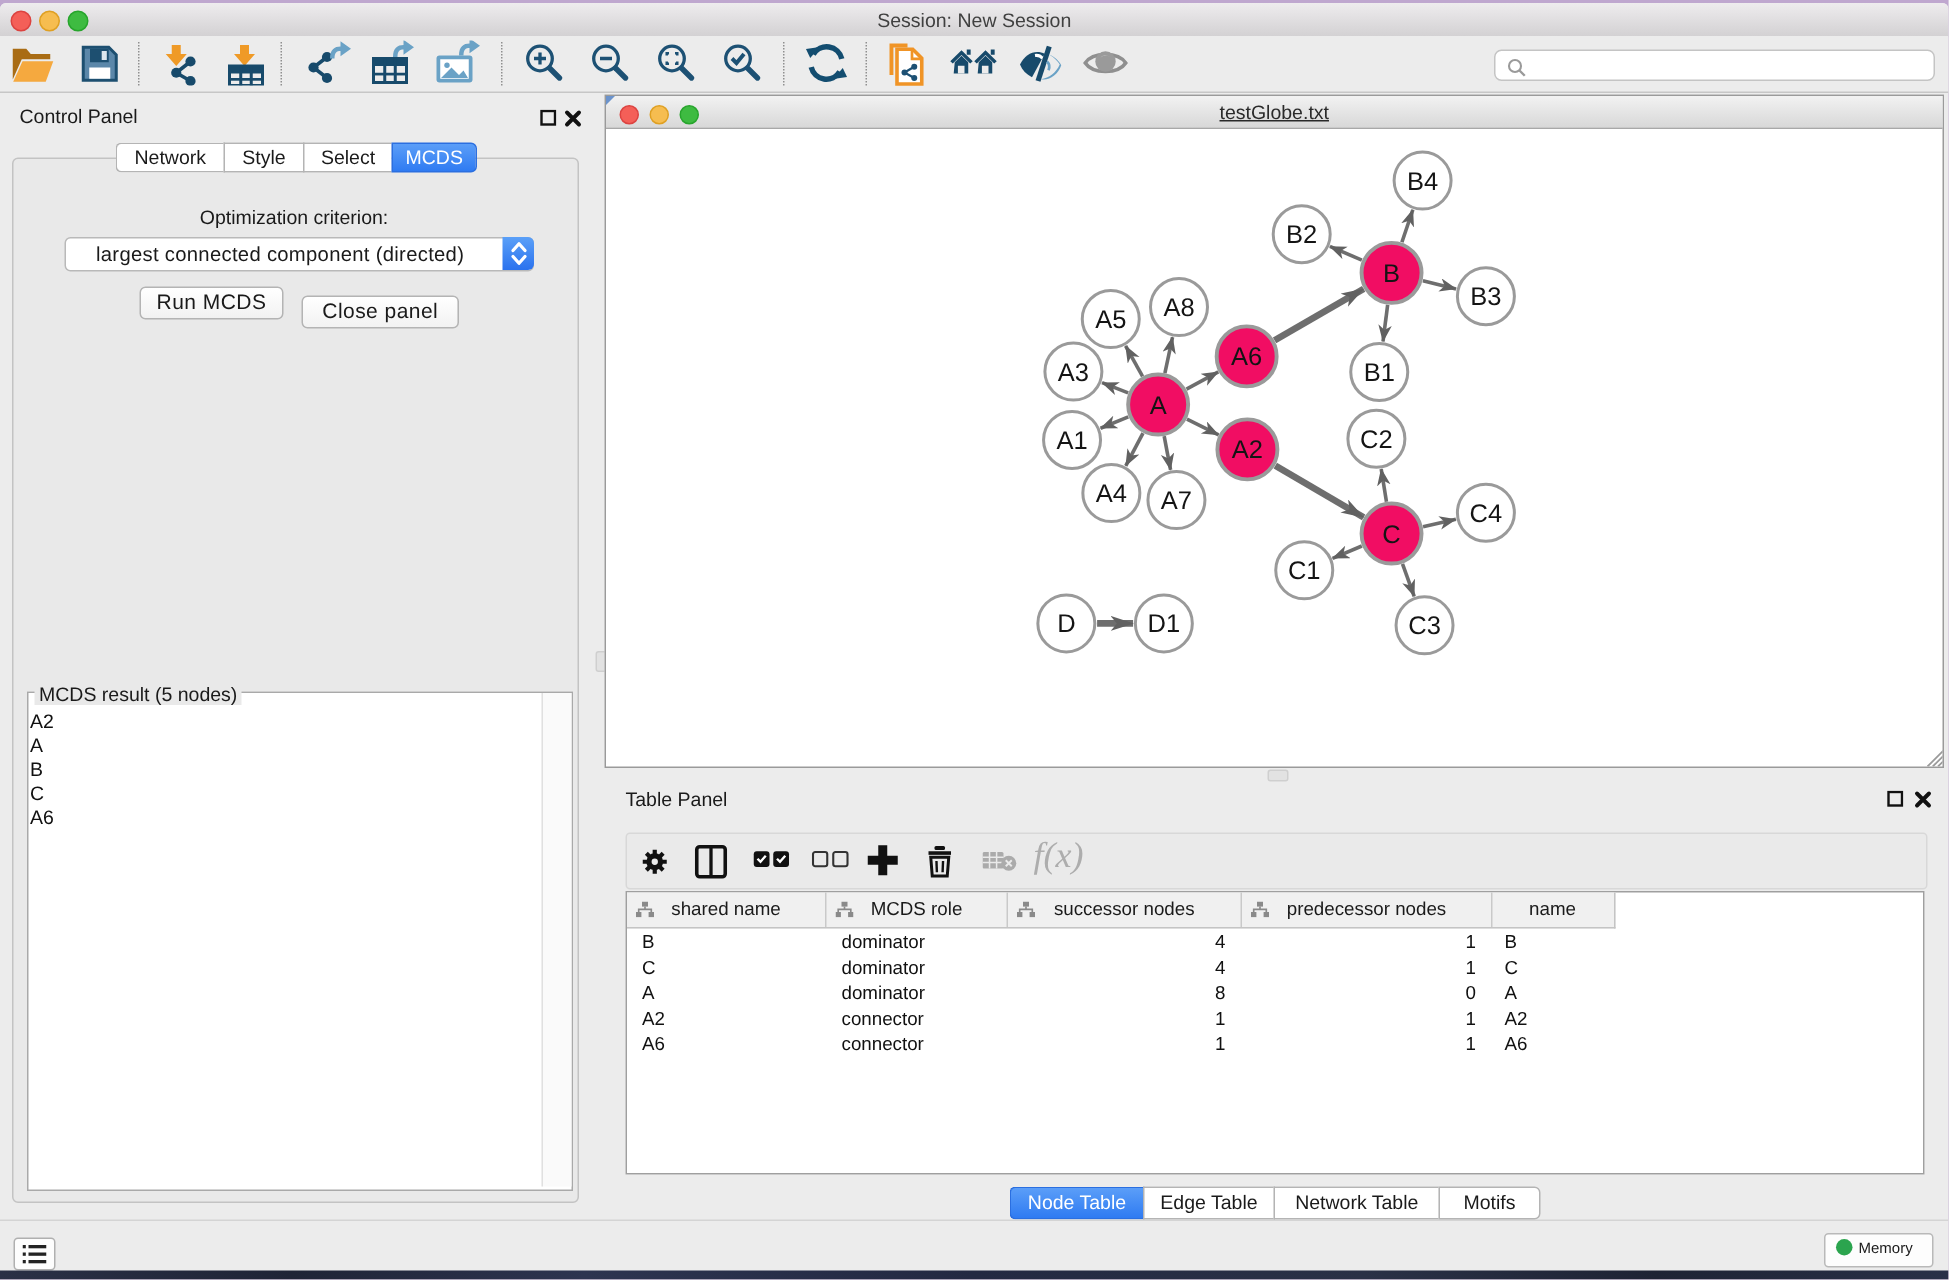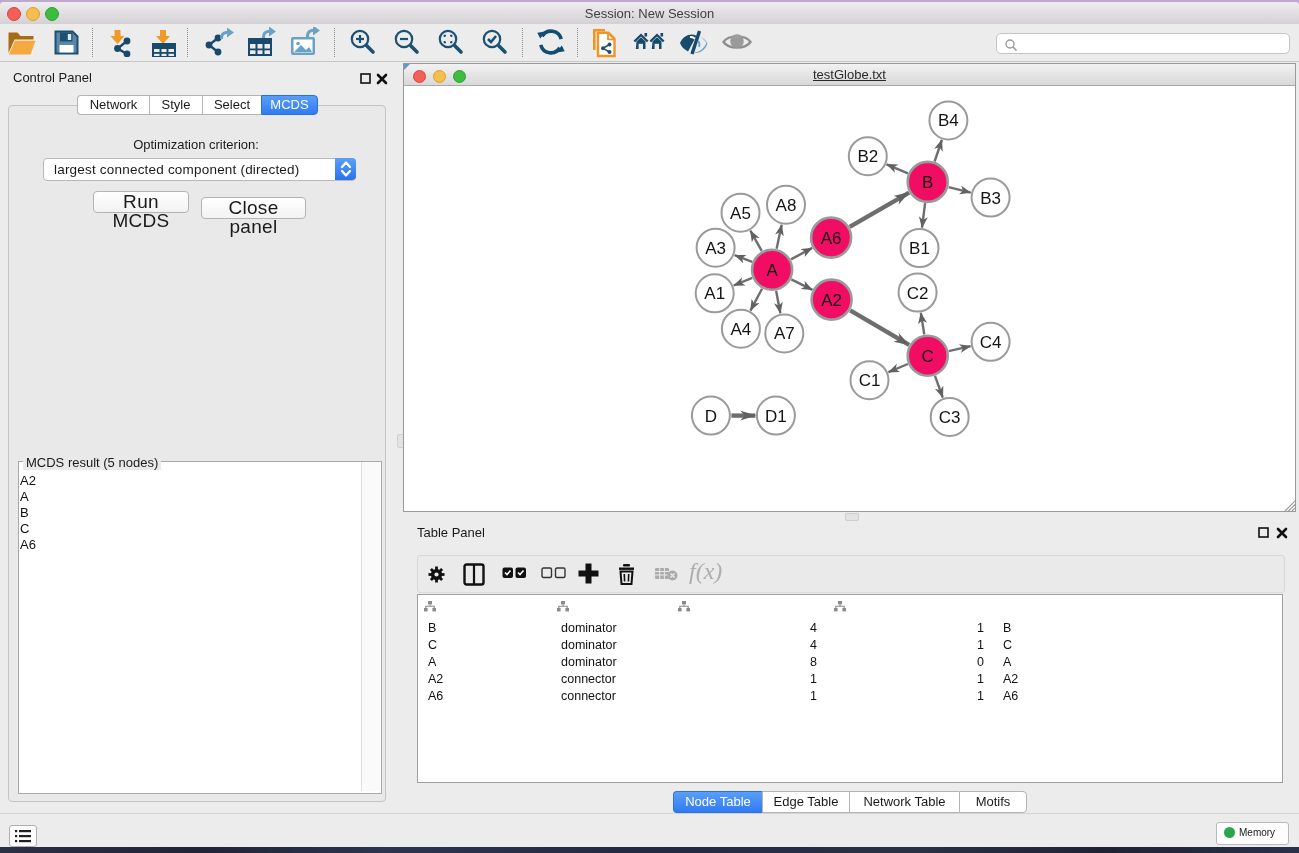--- a/index.html
+++ b/index.html
@@ -22,21 +22,21 @@
 #cp-title{position:absolute;left:13px;top:70px;font-size:13px;color:#1a1a1a;}
 #cp-box{position:absolute;left:8px;top:105px;width:376px;height:695px;background:#e9e9e9;border:1px solid #c3c3c3;border-radius:4px;}
 #tabs{position:absolute;left:77px;top:95px;height:18px;display:flex;z-index:3;}
 .tab{height:18px;line-height:18px;background:#fff;border:1px solid #b4b4b4;border-right:none;
   font-size:13px;color:#1a1a1a;text-align:center;padding:0;}
 .tab:first-child{border-radius:4px 0 0 4px;}
 .tab.sel{background:linear-gradient(#5b9ef8,#2f7bf2);color:#fff;border:1px solid #2b6fe0;border-radius:0 4px 4px 0;}
 #opt-label{position:absolute;left:8px;top:137px;width:376px;text-align:center;font-size:13px;color:#1a1a1a;}
 #dropdown{position:absolute;left:43px;top:158px;width:311px;height:21px;background:#fff;border:1px solid #b9b9b9;border-radius:4px;font-size:13.5px;color:#1a1a1a;line-height:21px;letter-spacing:0.2px;}
 #dd-btn{position:absolute;right:-1px;top:-1px;width:21px;height:22px;border-radius:0 4px 4px 0;background:linear-gradient(#5ba0f8,#2a72ee);}
-.btn{position:absolute;height:20px;background:linear-gradient(#ffffff,#f2f2f2);border:1px solid #b4b4b4;border-radius:4px;font-size:19px;color:#1a1a1a;text-align:center;line-height:19px;letter-spacing:0.3px;}
+.btn{position:absolute;height:20px;background:linear-gradient(#ffffff,#f2f2f2);border:1px solid #b4b4b4;border-radius:4px;font-size:14px;color:#1a1a1a;text-align:center;line-height:19px;letter-spacing:0.3px;}
 #fieldset{position:absolute;left:18px;top:461px;width:362px;height:331px;border:1px solid #a9a9a9;background:#fff;}
 #fs-label{position:absolute;left:23px;top:455px;background:#e9e9e9;padding:0 3px;font-size:13px;color:#1a1a1a;}
 #fs-list{position:absolute;left:20px;top:473px;font-size:13px;color:#111;line-height:16px;}
 #fs-scroll{position:absolute;left:361px;top:462px;width:19px;height:329px;background:#fafafa;border-left:1px solid #e0e0e0;}
 
 #nwin{position:absolute;left:403px;top:63px;width:893px;height:449px;background:#fff;border:1px solid #9a9a9a;box-sizing:border-box;}
 #nwin-tb{position:absolute;left:0;top:0;width:891px;height:21px;background:linear-gradient(#f2f2f2,#d8d8d8);border-bottom:1px solid #a8a8a8;}
 #nwin-tb .t{position:absolute;left:0;right:0;top:3px;text-align:center;font-size:13px;color:#2a2a2a;text-decoration:underline;}
 .tl2{position:absolute;top:6px;width:11px;height:11px;border-radius:50%;}
 
@@ -200,21 +200,21 @@
     <path d="M2 2 L10 10 M10 2 L2 10" stroke="#111" stroke-width="2.6" stroke-linecap="round"></path>
   </svg>
 <div id="cp-box"></div>
 <div id="tabs">
   <div class="tab" style="width:71px;">Network</div>
   <div class="tab" style="width:52px;">Style</div>
   <div class="tab" style="width:58px;">Select</div>
   <div class="tab sel" style="width:55px;">MCDS</div>
 </div>
 <div id="opt-label">Optimization criterion:</div>
-<div id="dropdown"><span style="padding-left:10px;">largest connected component (directed)</span><div id="dd-btn">
+<div id="dropdown"><span style="padding-left:20px;">largest connected component (directed)</span><div id="dd-btn">
       <svg style="position:absolute;left:4.5px;top:3px;" width="12" height="16" viewBox="0 0 12 16">
         <path d="M2 6 L6 1.5 L10 6" fill="none" stroke="#fff" stroke-width="2.2" stroke-linecap="round" stroke-linejoin="round"></path>
         <path d="M2 10 L6 14.5 L10 10" fill="none" stroke="#fff" stroke-width="2.2" stroke-linecap="round" stroke-linejoin="round"></path>
       </svg>
     </div></div>
 <div class="btn" style="left:93px;top:191px;width:94px;">Run MCDS</div>
 <div class="btn" style="left:201px;top:197px;width:103px;">Close panel</div>
 <div id="fieldset"></div>
 <div id="fs-scroll"></div>
 <div id="fs-label">MCDS result (5 nodes)</div>
@@ -367,20 +367,27 @@
         <line x1="0" y1="8" x2="14" y2="8"></line>
         <line x1="4.7" y1="1" x2="4.7" y2="12"></line>
         <line x1="9.4" y1="1" x2="9.4" y2="12"></line>
       </g>
       <circle cx="17.5" cy="8.5" r="5" fill="#ababab"></circle>
       <path d="M15.5 6.5 L19.5 10.5 M19.5 6.5 L15.5 10.5" stroke="#eaeaea" stroke-width="1.3"></path>
     </svg>
 <div class="abs" style="left:271px;top:2px;font-family:'Liberation Serif',serif;font-style:italic;font-size:24px;color:#adadad;">f(x)</div>
 </div>
 <div id="ttable">
+<div id="thead">
+<div class="th" style="left:0;width:132px;">shared name</div>
+<div class="th" style="left:133px;width:120px;">MCDS role</div>
+<div class="th" style="left:254px;width:155px;">successor nodes</div>
+<div class="th" style="left:410px;width:166px;">predecessor nodes</div>
+<div class="th" style="left:577px;width:80px;border-right:none;">name</div>
+</div>
 <svg class="abs" style="left:6px;top:6px;" width="12" height="11" viewBox="0 0 12 11">
       <g fill="#8a8a8a">
         <rect x="4" y="0" width="4" height="3.4"></rect>
         <rect x="0" y="7" width="3.6" height="3.4"></rect>
         <rect x="8.4" y="7" width="3.6" height="3.4"></rect>
         <path d="M6 3.4 L6 5.2 M1.8 7 L1.8 5.2 L10.2 5.2 L10.2 7" stroke="#8a8a8a" fill="none" stroke-width="1.1"></path>
       </g>
     </svg>
 <svg class="abs" style="left:139px;top:6px;" width="12" height="11" viewBox="0 0 12 11">
       <g fill="#8a8a8a">

